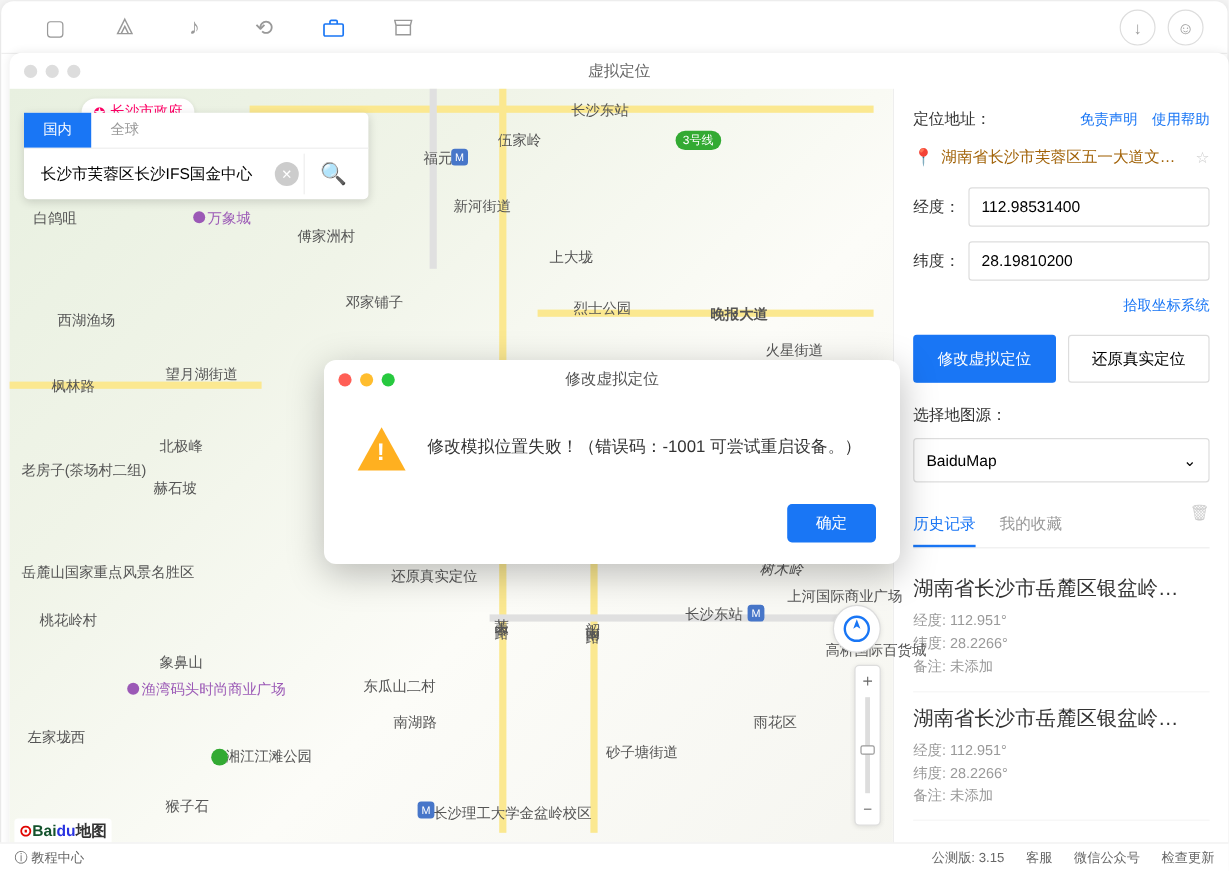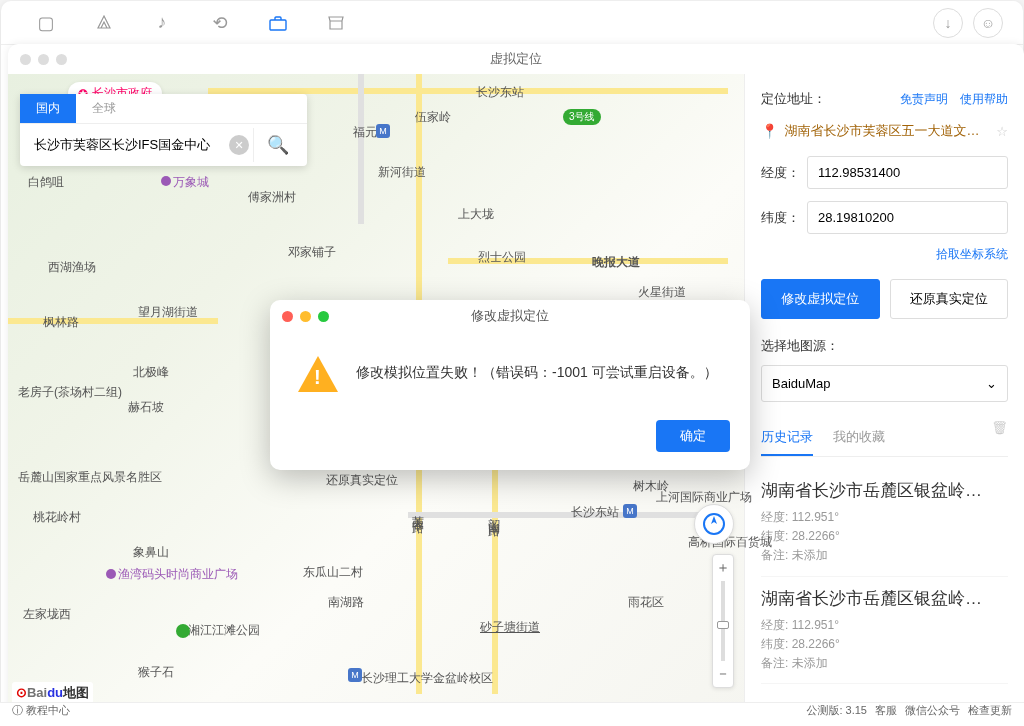--- a/index.html
+++ b/index.html
@@ -26,21 +26,21 @@
 .search-box{position:absolute;top:20px;left:12px;background:#fff;border-radius:4px;box-shadow:0 2px 8px rgba(0,0,0,.15);z-index:5}
 .search-tabs{display:flex;border-bottom:1px solid #eee}
 .search-tab{padding:6px 16px;font-size:12px;color:#999;cursor:pointer}
 .search-tab.active{background:#1976f5;color:#fff}
 .search-row{display:flex;align-items:center;padding:4px}
 .search-input{border:none;padding:8px 10px;font-size:13px;width:205px;outline:none}
 .clear-btn{width:20px;height:20px;border-radius:50%;background:#ccc;color:#fff;display:flex;align-items:center;justify-content:center;font-size:11px;cursor:pointer;margin-right:4px}
 .search-btn{width:50px;height:34px;border-left:1px solid #eee;display:flex;align-items:center;justify-content:center;color:#1976f5;cursor:pointer;font-size:18px}
 .gov-badge{position:absolute;top:8px;left:60px;background:#fff;border-radius:14px;padding:3px 10px;font-size:12px;color:#f06;display:flex;align-items:center;gap:4px;box-shadow:0 1px 4px rgba(0,0,0,.1)}
 .baidu-logo{position:absolute;bottom:22px;left:4px;font-size:13px;font-weight:bold;color:#333;background:#fff;padding:2px 4px;border-radius:3px}
-.baidu-logo .bd{color:#737373}.baidu-logo .du{color:#2932e1}
+.baidu-logo .bd{color:#14532d}.baidu-logo .du{color:#2932e1}
 .copyright{position:absolute;bottom:4px;left:4px;font-size:10px;color:#333}
 .sidebar{width:280px;border-left:1px solid #eee;padding:16px;overflow-y:auto;font-size:13px}
 .sb-header{display:flex;justify-content:space-between;align-items:center;margin-bottom:14px}
 .sb-title{color:#333}
 .sb-links{display:flex;gap:12px}
 .sb-link{color:#1976f5;font-size:12px;cursor:pointer}
 .addr-row{display:flex;align-items:center;gap:6px;margin-bottom:16px}
 .pin{color:#f44;font-size:14px}
 .addr-text{flex:1;color:#a16207;font-size:13px;overflow:hidden;text-overflow:ellipsis;white-space:nowrap}
 .star{color:#ccc;cursor:pointer}
@@ -54,21 +54,21 @@
 .map-src-label{font-size:13px;color:#333;margin-bottom:10px}
 .select-box{border:1px solid #ddd;padding:10px;display:flex;justify-content:space-between;align-items:center;cursor:pointer;margin-bottom:18px;border-radius:3px;font-size:13px}
 .tabs{display:flex;align-items:flex-start;border-bottom:1px solid #eee;margin-bottom:12px}
 .tab{padding:8px 0;margin-right:20px;font-size:13px;color:#999;cursor:pointer}
 .tab.active{color:#1976f5;border-bottom:2px solid #1976f5}
 .tabs-spacer{flex:1}
 .trash{color:#ccc;cursor:pointer}
 .hist-item{padding:10px 0;border-bottom:1px solid #f5f5f5}
 .hist-title{font-size:17px;color:#333;margin-bottom:6px;overflow:hidden;text-overflow:ellipsis;white-space:nowrap}
 .hist-meta{font-size:12px;color:#999;line-height:1.6}
-.statusbar{position:absolute;bottom:0;left:0;right:0;height:24px;background:#fff;border-top:1px solid #eee;display:flex;align-items:flex-start;padding:0 12px;font-size:11px;color:#666;gap:8px}
+.statusbar{position:absolute;bottom:0;left:0;right:0;height:24px;background:#fff;border-top:1px solid #eee;display:flex;align-items:center;padding:0 12px;font-size:11px;color:#666;gap:18px}
 .statusbar .sp{flex:1}
 .modal{position:absolute;top:300px;left:270px;width:480px;background:#fff;border-radius:10px;box-shadow:0 8px 30px rgba(0,0,0,.25);z-index:20}
 .modal-titlebar{height:32px;display:flex;align-items:center;justify-content:center;font-size:13px;color:#555;position:relative}
 .modal-traffic{position:absolute;left:12px;display:flex;gap:7px}
 .modal-traffic span{width:11px;height:11px;border-radius:50%}
 .modal-traffic span:nth-child(1){background:#ff5f56}
 .modal-traffic span:nth-child(2){background:#ffbd2e}
 .modal-traffic span:nth-child(3){background:#27c93f}
 .modal-body{padding:24px 28px;display:flex;align-items:flex-start;gap:18px}
 .warn-icon{width:40px;height:40px;flex-shrink:0}
@@ -163,32 +163,32 @@
             <div class="map-label" style="top: 185px; left: 40px;">西湖渔场</div>
             <div class="map-label" style="top: 210px; left: 630px;">火星街道</div>
             <div class="map-label" style="top: 225px; left: 237px; margin-left: 33px;">桔子洲</div>
             <div class="map-label" style="top: 230px; left: 130px;">望月湖街道</div>
             <div class="map-label" style="top: 240px; left: 35px;">枫林路</div>
             <div class="map-label" style="top: 290px; left: 125px;">北极峰</div>
             <div class="map-label" style="top: 310px; left: 10px;">老房子(茶场村二组)</div>
             <div class="map-label" style="top: 325px; left: 120px;">赫石坡</div>
             <div class="map-label" style="top: 50px; left: 345px;">福元路</div>
             <div class="map-label" style="top: 395px; left: 10px;">岳麓山国家重点风景名胜区</div>
-            <div class="map-label" style="top: 404px; left: 625px;">树木岭</div>
+            <div class="map-label" style="top: 392px; left: 625px; font-style: italic;">树木岭</div>
             <div class="map-label" style="top: 435px; left: 25px;">桃花岭村</div>
             <div class="map-label" style="top: 430px; left: 563px;">长沙东站</div>
             <div class="map-label" style="top: 470px; left: 125px;">象鼻山</div>
             <div class="map-label" style="top: 415px; left: 648px;">上河国际商业广场</div>
             <div class="map-label" style="top: 460px; left: 680px;">高桥国际百货城</div>
             <div class="map-label" style="top: 490px; left: 295px;">东瓜山二村</div>
             <div class="map-label" style="top: 492px; left: 110px; color: rgb(155, 89, 182);">渔湾码头时尚商业广场</div>
             <div class="map-label" style="top: 520px; left: 320px;">南湖路</div>
             <div class="map-label" style="top: 532px; left: 15px;">左家垅西</div>
             <div class="map-label" style="top: 520px; left: 620px;">雨花区</div>
-            <div class="map-label" style="top: 545px; left: 472px; text-decoration: underline;">砂子塘街道</div>
+            <div class="map-label" style="top: 545px; left: 497px;">砂子塘街道</div>
             <div class="map-label" style="top: 548px; left: 180px;">湘江江滩公园</div>
             <div class="map-label" style="top: 590px; left: 130px;">猴子石</div>
             <div class="map-label" style="top: 596px; left: 353px;">长沙理工大学金盆岭校区</div>
             <div class="map-label" style="top: 100px; left: 165px; color: rgb(155, 89, 182);">万象城</div>
             <div class="map-label" style="top: 100px; left: 20px;">白鸽咀</div>
             <div class="map-label" style="top: 398px; left: 318px;">还原真实定位</div>
             <div class="map-label" style="top: 245px; left: 401px; writing-mode: vertical-rl; letter-spacing: 2px;">芙蓉中路</div>
             <div class="map-label" style="top: 432px; left: 401px; writing-mode: vertical-rl; letter-spacing: 2px;">芙蓉中路</div>
             <div class="map-label" style="top: 435px; left: 477px; writing-mode: vertical-rl; letter-spacing: 2px;">韶山南路</div>
           </div>

